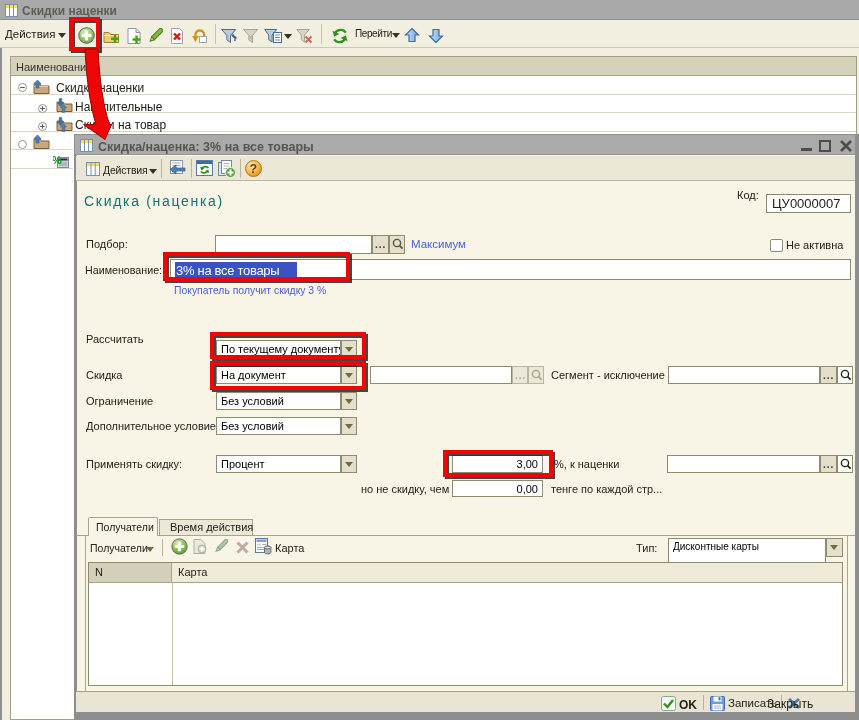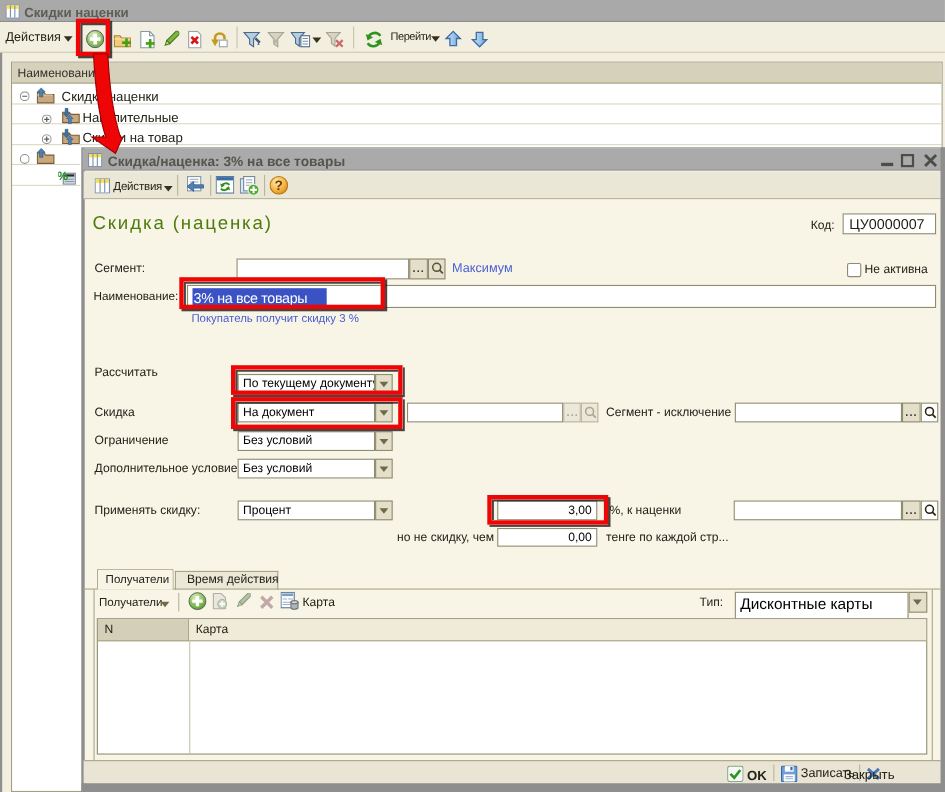--- a/index.html
+++ b/index.html
@@ -227,25 +227,25 @@
         <stop offset="0" stop-color="#ffe9b0"></stop>
         <stop offset="0.6" stop-color="#f5b544"></stop>
         <stop offset="1" stop-color="#d88d18"></stop>
       </radialGradient>
     </defs>
     <circle cx="8.5" cy="8.5" r="8" fill="url(#hq)" stroke="#b87a10"></circle>
     <text x="4.6" y="13" font-family="Liberation Sans" font-size="12.5" font-weight="bold" fill="#6a3c04">?</text>
   </svg>
 
 <div class="ab" style="left:76px;top:181px;width:779px;height:531px;z-index:13;font-family:'Liberation Sans',sans-serif">
- <div style="position:absolute;left:8px;top:12px;font-size:17px;letter-spacing:1.7px;color:#4d7c0f">Скидка (наценка)</div>
- <div class="t" style="left:661px;top:18px">Код:</div>
+ <div style="position:absolute;left:8px;top:12px;font-size:14px;letter-spacing:1.7px;color:#0f766e">Скидка (наценка)</div>
+ <div class="t" style="left:661px;top:8px">Код:</div>
  <div class="fld" style="left:690px;top:13px;width:85px;height:19px;font-size:13px;padding:1px 0 0 5px;color:#1e1e16">ЦУ0000007</div>
 
- <div class="t" style="left:10px;top:57px">Сегмент:</div>
+ <div class="t" style="left:10px;top:57px">Подбор:</div>
  <div class="fld" style="left:139px;top:54px;width:157px;height:19px"></div>
  <div class="bb" style="left:296px;top:54px;width:17px;height:19px"></div>
     <div class="dots" style="left:299px;top:58px">...</div>
  <div class="bb" style="left:313px;top:54px;width:16px;height:19px"></div>
  <svg class="ab" style="left:316px;top:57px" width="12" height="13">
       <circle cx="5" cy="5" r="3.6" fill="none" stroke="#57533a" stroke-width="1.4"></circle>
       <path d="M7.6,7.6 l3,3" stroke="#57533a" stroke-width="1.6"></path>
     </svg>
  <div class="t" style="left:335px;top:57px;color:#4a62d2;font-size:11.5px">Максимум</div>
  <div class="ab" style="left:694px;top:58px;width:13px;height:13px;background:#fff;border:1px solid #8f8b6e;border-radius:2px"></div>
@@ -350,21 +350,21 @@
  <svg class="ab" style="left:179px;top:357px" width="17" height="17">
       <rect x="0.5" y="0.5" width="12" height="14" fill="#fff" stroke="#5a7a9a"></rect>
       <rect x="1.5" y="1.5" width="10" height="2.4" fill="#7a9ec4"></rect>
       <rect x="2" y="5.5" width="4" height="2" fill="#c8d8e8"></rect>
       <path d="M7,6.5 h4.5 M2,9.5 h9.5 M2,11.5 h7" stroke="#9ab0c4"></path>
       <path d="M9.5,9.5 a3.2,1.4 0 0 1 6.4,0 v5 a3.2,1.4 0 0 1 -6.4,0 z" fill="#b0b4b8" stroke="#6a6e74"></path>
       <ellipse cx="12.7" cy="9.5" rx="3.2" ry="1.4" fill="#d8dcde" stroke="#6a6e74"></ellipse>
     </svg>
  <div class="t" style="left:199px;top:361px">Карта</div>
  <div class="t" style="left:560px;top:361px">Тип:</div>
- <div class="fld" style="left:592px;top:357px;width:158px;height:33px;font-size:14px;padding:2px 0 0 4px">Дисконтные карты</div>
+ <div class="fld" style="left:592px;top:357px;width:158px;height:33px;font-size:10px;padding:2px 0 0 4px">Дисконтные карты</div>
  <div class="bb" style="left:750px;top:357px;width:17px;height:19px"></div>
     <div class="tri" style="left:754px;top:364px"></div>
  <div class="ab" style="left:9px;top:355px;width:763px;height:156px;border-left:1px solid #aaa68a;border-right:1px solid #aaa68a"></div>
 
  <div class="ab" style="left:12px;top:381px;width:755px;height:124px;background:#fff;border:1px solid #908c70"></div>
  <div class="ab" style="left:13px;top:382px;width:83px;height:20px;background:#d3cfb8;border-right:1px solid #a8a488;border-bottom:1px solid #a8a488"></div>
  <div class="ab" style="left:96px;top:382px;width:670px;height:20px;background:#efebd8;border-bottom:1px solid #a8a488"></div>
  <div class="t" style="left:19px;top:385px">N</div>
  <div class="t" style="left:102px;top:385px">Карта</div>
  <div class="ab" style="left:96px;top:402px;width:1px;height:102px;background:#c6c2aa"></div>

